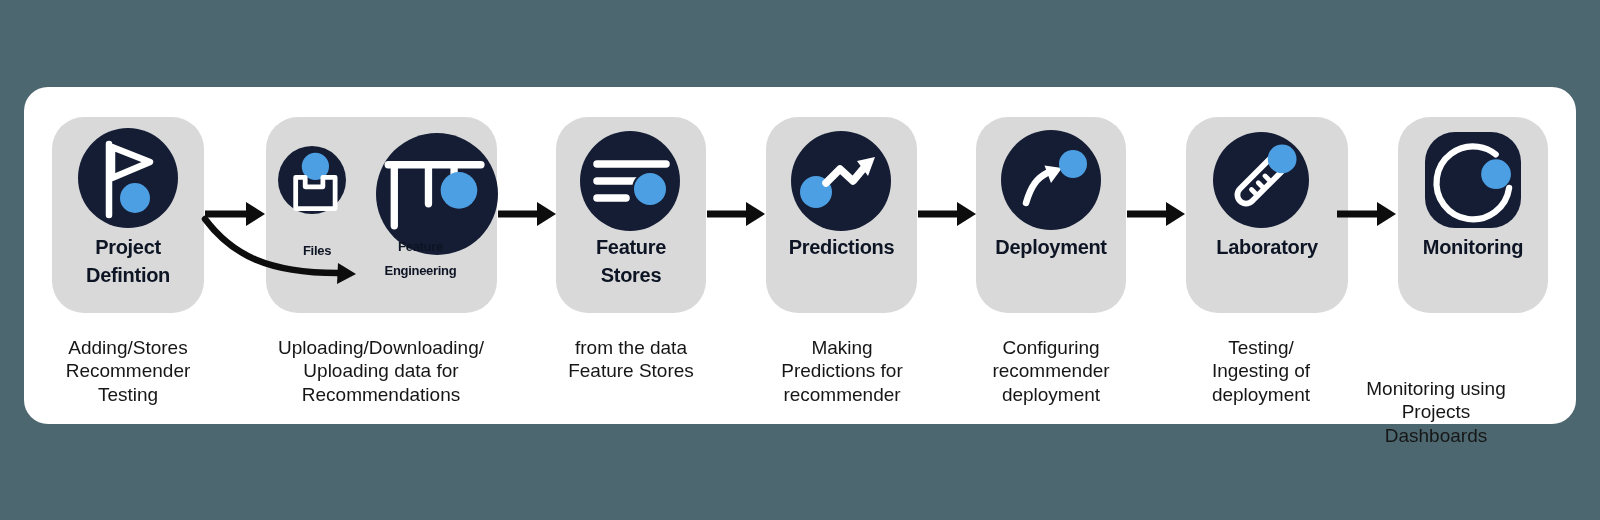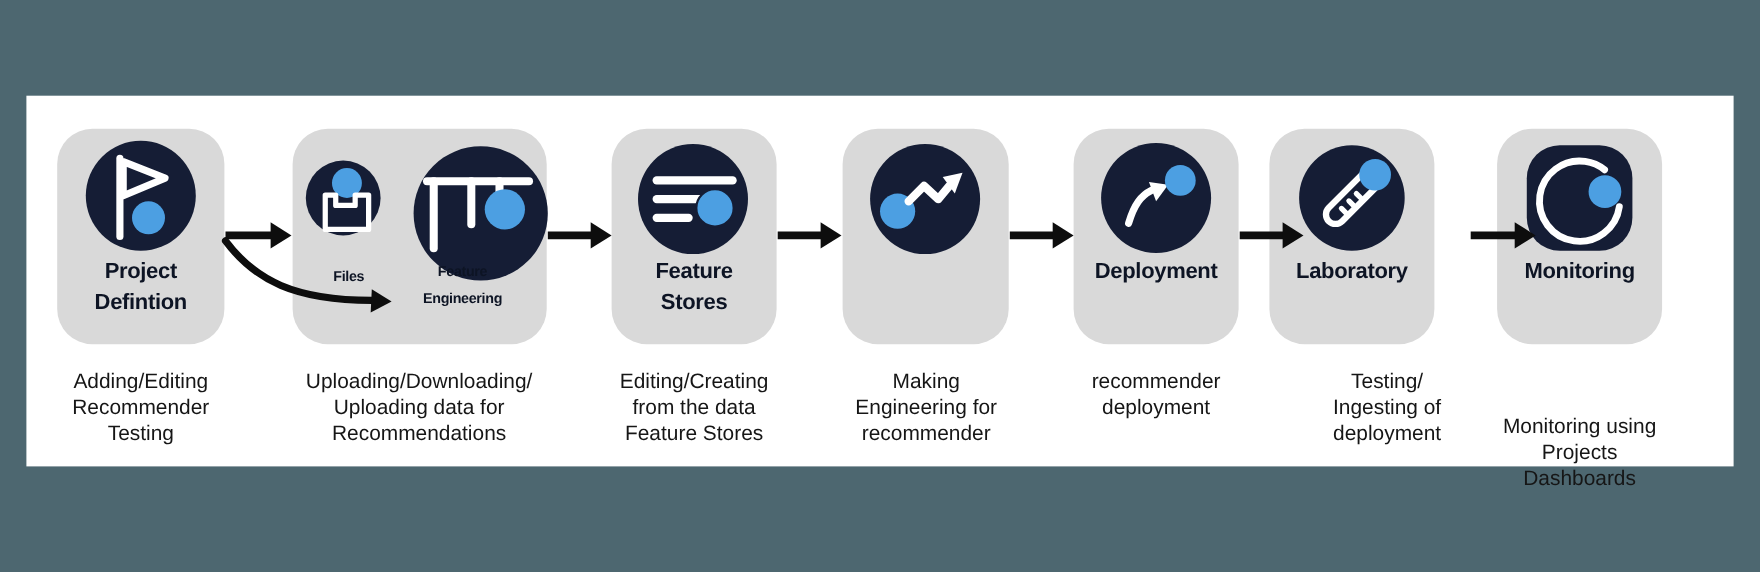--- a/index.html
+++ b/index.html
@@ -1,18 +1,18 @@
 <!DOCTYPE html>
 <html><head>
 <meta charset="utf-8">
 <style>
   html,body{margin:0;padding:0;background:#4d6770;}
   .page{position:relative;width:1600px;height:520px;background:#4d6770;overflow:hidden;
         font-family:"Liberation Sans",sans-serif;}
-  .banner{position:absolute;left:24px;top:87px;width:1552px;height:337px;background:#ffffff;}
+  .banner{position:absolute;left:24px;top:87px;width:1552px;height:337px;background:#ffffff;border-radius:24px;}
   .card{position:absolute;top:30px;height:196px;background:#d9d9d9;border-radius:32px;}
   .circ{position:absolute;background:#151d35;border-radius:50%;display:block;}
   .circ svg{position:absolute;left:0;top:0;width:100%;height:100%;}
   .sq{border-radius:30px;}
   .title{position:absolute;left:0;right:0;top:116px;margin:0;text-align:center;
          font-size:20px;line-height:28px;font-weight:700;color:#0d1424;letter-spacing:-0.3px;}
   .title span{display:block;}
   .sublabel{position:absolute;margin:0;text-align:center;font-size:13px;line-height:24px;
             font-weight:700;color:#0d1424;letter-spacing:-0.3px;}
   .sublabel span{display:block;}
@@ -85,53 +85,56 @@
     </section>
 
     <section class="card" style="left:742px;width:151px;">
       <span class="circ" style="left:25px;top:14px;width:100px;height:100px;">
         <svg viewBox="0 0 100 100">
           <circle class="blue" cx="25" cy="61" r="16"></circle>
           <path class="stroke" d="M35 52 L49 38 L62 50 L72 38" stroke-width="7.5" stroke-linejoin="round"></path>
           <polygon fill="#ffffff" points="84,26 66,30 77,45"></polygon>
         </svg>
       </span>
+      <h3 class="title">
+        <span>Predictions</span>
+      </h3>
     </section>
 
     <section class="card" style="left:952px;width:150px;">
       <span class="circ" style="left:25px;top:13px;width:100px;height:100px;">
         <svg viewBox="0 0 100 100">
           <path class="stroke" d="M25 73 C 30 56, 36 48, 46 43" stroke-width="6.5"></path>
           <polygon fill="#ffffff" points="61,38 43.5,35.5 50,53"></polygon>
           <circle class="blue" cx="72" cy="34" r="14"></circle>
         </svg>
       </span>
       <h3 class="title">
         <span>Deployment</span>
       </h3>
     </section>
 
-    <section class="card" style="left:1130px;width:150px;">
+    <section class="card" style="left:1162px;width:162px;">
       <span class="circ" style="left:27px;top:15px;width:96px;height:96px;">
         <svg viewBox="0 0 100 100">
           <g transform="rotate(45 50 50)">
             <rect class="stroke" x="41" y="13" width="18" height="68" rx="9" stroke-width="6"></rect>
             <line class="stroke" x1="50" y1="44" x2="57" y2="44" stroke-width="5"></line>
             <line class="stroke" x1="50" y1="54" x2="57" y2="54" stroke-width="5"></line>
             <line class="stroke" x1="50" y1="64" x2="57" y2="64" stroke-width="5"></line>
           </g>
           <circle class="blue" cx="72" cy="28" r="15"></circle>
         </svg>
       </span>
       <h3 class="title">
         <span>Laboratory</span>
       </h3>
     </section>
 
-    <section class="card" style="left:1337px;width:150px;">
+    <section class="card" style="left:1374px;width:150px;">
       <span class="circ sq" style="left:27px;top:15px;width:96px;height:96px;">
         <svg viewBox="0 0 100 100">
           <circle class="stroke" cx="50" cy="53" r="38" stroke-width="6.5" stroke-dasharray="199 40" transform="rotate(8 50 53)"></circle>
           <circle class="blue" cx="74" cy="44" r="15.5"></circle>
         </svg>
       </span>
       <h3 class="title">
         <span>Monitoring</span>
       </h3>
     </section>
@@ -160,40 +163,40 @@
       <line x1="1" y1="15" x2="43" y2="15" stroke="#0d0d0d" stroke-width="7"></line>
         <polygon class="blk" points="41,3 60,15 41,27"></polygon>
     </svg>
 
     <svg style="position:absolute;left:176px;top:128px;" width="165" height="78" viewBox="0 0 165 78">
       <path d="M5 4 C 32 40, 68 58, 138 58" stroke="#0d0d0d" stroke-width="6.5" fill="none" stroke-linecap="round"></path>
       <polygon class="blk" points="156,59 138,48 137,69"></polygon>
     </svg>
 
     <div class="desc" style="left:-21px;">
-      <span>Adding/Editing</span>
+      <span>Adding/Stores</span>
       <span>Recommender</span>
       <span>Testing</span>
     </div>
     <div class="desc" style="left:232px;">
       <span>Uploading/Downloading/</span>
       <span>Uploading data for</span>
       <span>Recommendations</span>
     </div>
     <div class="desc" style="left:482px;">
-      <span>Editing/Creating</span>
       <span>from the data</span>
       <span>Feature Stores</span>
     </div>
     <div class="desc" style="left:693px;">
       <span>Making</span>
-      <span>Engineering for</span>
+      <span>Predictions for</span>
       <span>recommender</span>
     </div>
     <div class="desc" style="left:902px;">
+      <span>Configuring</span>
       <span>recommender</span>
       <span>deployment</span>
     </div>
     <div class="desc" style="left:1112px;">
       <span>Testing/</span>
       <span>Ingesting of</span>
       <span>deployment</span>
     </div>
     <div class="desc" style="left:1287px;margin-top:41px;">
       <span>Monitoring using</span>

